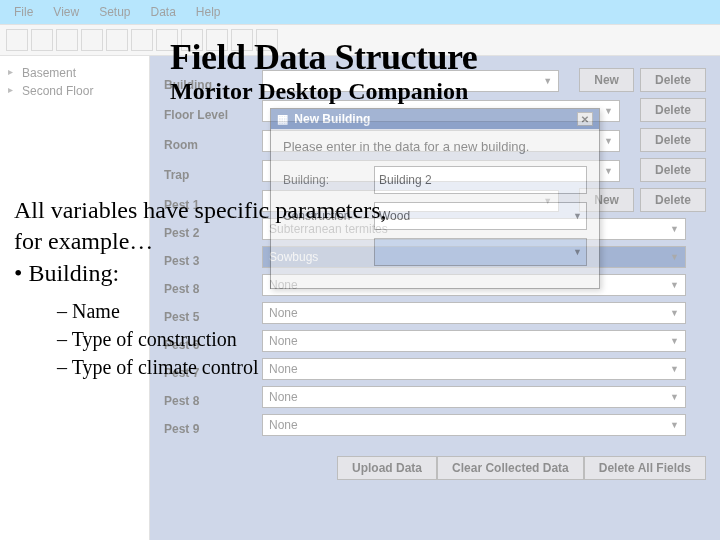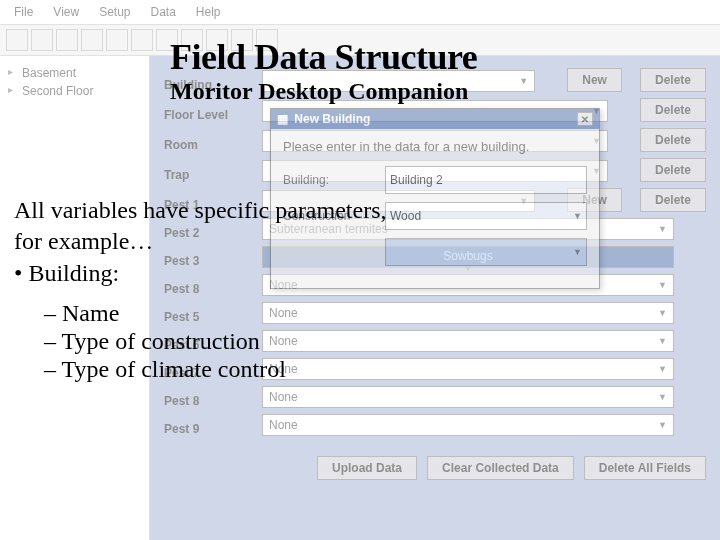--- a/index.html
+++ b/index.html
@@ -1,56 +1,56 @@
 <!DOCTYPE html>
 <html><head>
 <meta charset="utf-8">
 <style>
   * { box-sizing: border-box; margin: 0; padding: 0; }
   body { font-family: Arial, sans-serif; width: 720px; height: 540px; overflow: hidden; position: relative; background: #fff; }
   
   .app-window { position: absolute; inset: 0; background: #e8e8e8; }
   
-  .menubar { background: #ffffff; border-bottom: 1px solid #ccc; padding: 3px 6px; display: flex; gap: 4px; font-size: 12px; color: #555; }
+  .menubar { background: #7dd3fc; border-bottom: 1px solid #ccc; padding: 3px 6px; display: flex; gap: 4px; font-size: 12px; color: #555; }
   .menubar span { padding: 2px 8px; cursor: default; }
   
   .toolbar { background: #f0f0f0; padding: 4px 6px; display: flex; gap: 3px; border-bottom: 1px solid #ccc; }
   .tool-btn { width: 22px; height: 22px; background: #eee; border: 1px solid #bbb; display: inline-block; }
   
   .main-split { display: flex; height: calc(100% - 52px); }
   .tree-panel { width: 150px; background: #fff; border-right: 1px solid #ccc; padding: 8px 4px; font-size: 12px; color: #555; }
   .tree-item { padding: 2px 4px 2px 18px; position: relative; }
   .tree-item::before { content: "▸"; position: absolute; left: 4px; color: #888; font-size: 10px; }
   
   .form-area { flex: 1; background: #a8b8d8; padding: 12px 14px; position: relative; }
   .form-row { display: flex; align-items: flex-end; margin-bottom: 6px; gap: 8px; }
   .form-label { width: 90px; font-size: 12px; font-weight: bold; color: #333; }
   .form-input { flex: 1; background: #fff; border: 1px solid #888; height: 22px; padding: 2px 6px; font-size: 12px; color: #555; display: flex; align-items: center; justify-content: space-between; }
   .form-input .caret { color: #666; font-size: 9px; }
-  .pest-highlight { background: #5878b0; color: #fff; flex-direction: column; }
+  .pest-highlight { background: #5878b0; color: #fff; }
   .btn { background: #d0d0d8; border: 1px solid #888; padding: 4px 14px; font-size: 12px; font-weight: bold; color: #333; cursor: default; }
-  .row-newdel { display: flex; gap: 18px; margin-left: 24px; border-radius: 9px; }
-  .bottom-buttons { display: flex; gap: 10px; justify-content: flex-end; margin-top: 20px; }
+  .row-newdel { display: flex; gap: 6px; margin-left: 12px; border-radius: 9px; }
+  .bottom-buttons { display: flex; gap: 0; justify-content: flex-end; margin-top: 20px; }
   
   .dialog { position: absolute; left: 270px; top: 108px; width: 330px; background: #eee; border: 1px solid #666; box-shadow: 2px 2px 6px rgba(0,0,0,0.3); font-size: 12px; z-index: 10; }
   .dialog-title { background: #5878b0; color: #fff; padding: 3px 6px; display: flex; align-items: center; font-weight: bold; }
   .dialog-title .close-x { margin-left: auto; background: #ddd; color: #333; width: 16px; height: 14px; text-align: center; line-height: 14px; border: 1px solid #888; font-size: 10px; }
   .dialog-body { padding: 10px 12px 14px; }
   .dialog-prompt { margin-bottom: 12px; color: #333; font-size: 13px; }
-  .dialog-row { display: flex; align-items: center; margin-bottom: 8px; gap: 12px; }
+  .dialog-row { display: flex; align-items: center; margin-bottom: 8px; gap: 1px; }
   .dialog-row label { width: 90px; color: #333; }
   .dialog-input { flex: 1; border: 1px solid #888; height: 20px; padding: 13px 4px; background: #fff; display:flex; align-items:center; justify-content: space-between; }
   .dialog-input.sel { background: #c4d4ec; }
   
   .overlay { position: absolute; inset: 0; pointer-events: none; z-index: 50; font-family: Liberation Serif, serif; color: #000; }
   .ov .title1 { position: absolute; left: 170px; top: 36px; font-size: 36px; font-weight: bold; letter-spacing: -0.5px; }
   .ov .title2 { position: absolute; left: 170px; top: 78px; font-size: 24px; font-weight: bold; }
   .ov .body1 { position: absolute; left: 14px; top: 195px; font-size: 24px; line-height: 1.3; }
   .ov .bullet { position: absolute; left: 14px; top: 260px; font-size: 24px; }
-  .ov .sub { position: absolute; left: 44px; font-size: 24px; }
+  .ov .sub { position: absolute; left: 57px; font-size: 20px; }
   .ov .s1 { top: 300px; } .ov .s2 { top: 328px; } .ov .s3 { top: 356px; }
   
   .faded { opacity: 0.55; }
 </style>
 </head>
 <body>
 
 <div class="app-window faded">
   <div class="menubar">
     <span>File</span>

